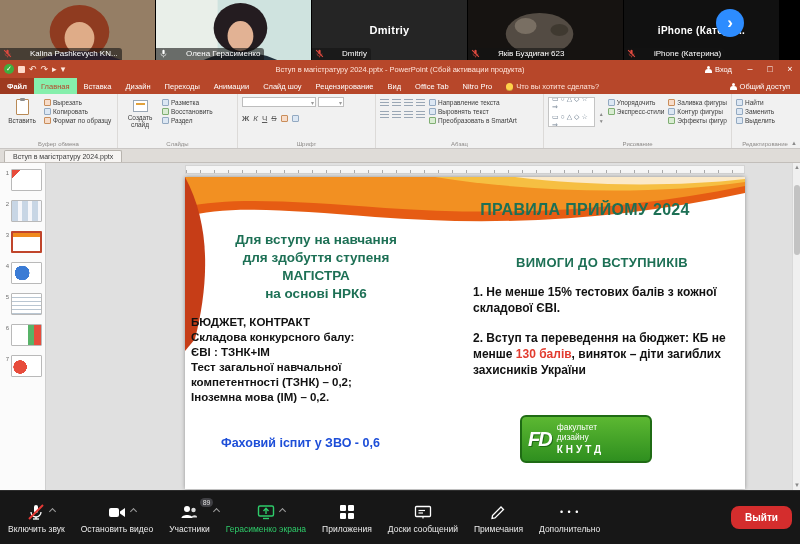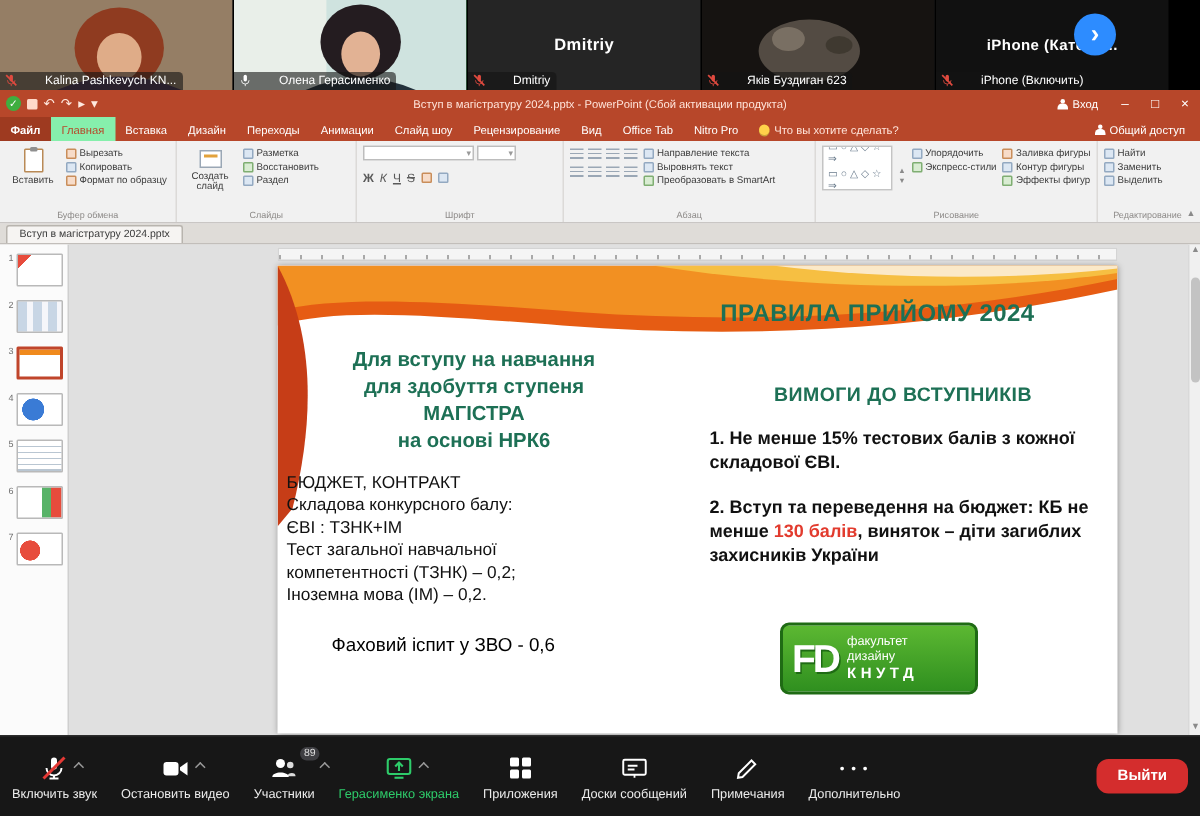--- a/index.html
+++ b/index.html
@@ -74,28 +74,28 @@
   .vscroll{position:absolute;right:0;top:0;bottom:0;width:8px;background:#f0f0f0;border-left:1px solid #d9d9d9}
   .vthumb{position:absolute;top:22px;left:1px;width:6px;height:70px;background:#c3c3c3;border-radius:3px}
   .varrow{position:absolute;left:0;width:8px;height:9px;color:#8a8a8a;font-size:6px;text-align:center;line-height:9px}
 
   
   .slide{position:absolute;left:139px;top:14px;width:560px;height:312px;background:#fff;box-shadow:0 0 4px rgba(0,0,0,.35);overflow:hidden}
   .wave{position:absolute;top:0;left:0;width:560px;height:180px;pointer-events:none}
   .s-title{position:absolute;left:250px;top:24px;width:300px;text-align:center;font-size:16px;font-weight:bold;color:#1d7055;letter-spacing:.3px}
   .s-leftcol{position:absolute;left:0;top:54px;width:262px}
   .s-lefthead{text-align:center;color:#1d7055;font-weight:bold;font-size:13.5px;line-height:18px}
-  .s-leftbody{margin-top:12px;color:#111;font-weight:normal;font-size:11.5px;line-height:15px;padding-left:6px}
-  .s-leftfoot{position:absolute;left:36px;top:246px;color:#000000;font-weight:normal;font-size:12.5px}
+  .s-leftbody{margin-top:12px;color:#111;font-weight:bold;font-size:11.5px;line-height:15px;padding-left:6px}
+  .s-leftfoot{position:absolute;left:36px;top:259px;color:#1d4ed8;font-weight:bold;font-size:12.5px}
   .s-rightcol{position:absolute;left:288px;top:78px;width:258px}
   .s-righthead{text-align:center;color:#1d7055;font-weight:bold;font-size:13px;letter-spacing:.3px}
   .s-item{margin-top:14px;color:#111;font-weight:bold;font-size:12px;line-height:16px}
   .red{color:#e23b2e}
   .logo{position:absolute;left:335px;top:238px;width:132px;height:48px;background:linear-gradient(180deg,#5cb832,#2f8f1f);border:2px solid #1f6b14;border-radius:6px;display:flex;align-items:center;padding:3px 6px;gap:6px}
-  .logo-fd{color:#fff;font-size:26px;font-weight:bold;letter-spacing:-2px;text-shadow:1px 1px 0 #1f6b14}
+  .logo-fd{color:#fff;font-size:20px;font-weight:bold;font-style:italic;letter-spacing:-2px;text-shadow:1px 1px 0 #1f6b14}
   .logo-txt{display:flex;flex-direction:column;color:#fff;line-height:1.15}
   .logo-l1{font-size:8.5px}
   .logo-l3{font-size:10px;font-weight:bold;letter-spacing:3px;margin-top:1px}
 
   
   .ztoolbar{position:absolute;left:0;top:490px;width:800px;height:54px;background:#171717;border-top:1px solid #2d2d2d;display:flex;align-items:center;padding:0 8px;gap:16px}
   .zbtn{position:relative;display:flex;flex-direction:column;align-items:center;justify-content:center;gap:2px;color:#ececec;font-size:8.5px;cursor:pointer;white-space:nowrap}
   .zbtn .iconwrap{position:relative;height:20px;display:flex;align-items:center;justify-content:center}
   .zbtn.green{color:#2ecc6a}
   .chev{position:absolute;right:-9px;top:7px;width:5px;height:5px;border-left:1px solid #9a9a9a;border-top:1px solid #9a9a9a;transform:rotate(45deg);cursor:pointer}
@@ -180,21 +180,21 @@
 
     <div class="tile" style="background:#111">
       <div class="center-name" style="font-size:10px">iPhone  (Катери...</div>
       <div class="plabel">
         <svg width="9" height="9" viewBox="0 0 16 16">
             <rect x="6" y="1.5" width="4" height="8" rx="2" fill="#e04a3f"></rect>
             <path d="M3.5,8 a4.5,4.5 0 0 0 9,0" stroke="#e04a3f" fill="none"></path>
             <line x1="8" y1="12.5" x2="8" y2="15" stroke="#e04a3f"></line>
             <line x1="2" y1="2" x2="14" y2="14" stroke="#e04a3f" stroke-width="2"></line>
           </svg>
-        <span>iPhone (Включить)</span>
+        <span>iPhone (Катерина)</span>
       </div>
     </div>
 
     <div class="next-btn">
       <span>›</span>
     </div>
   </div>
 
   <div class="ppt">
 

